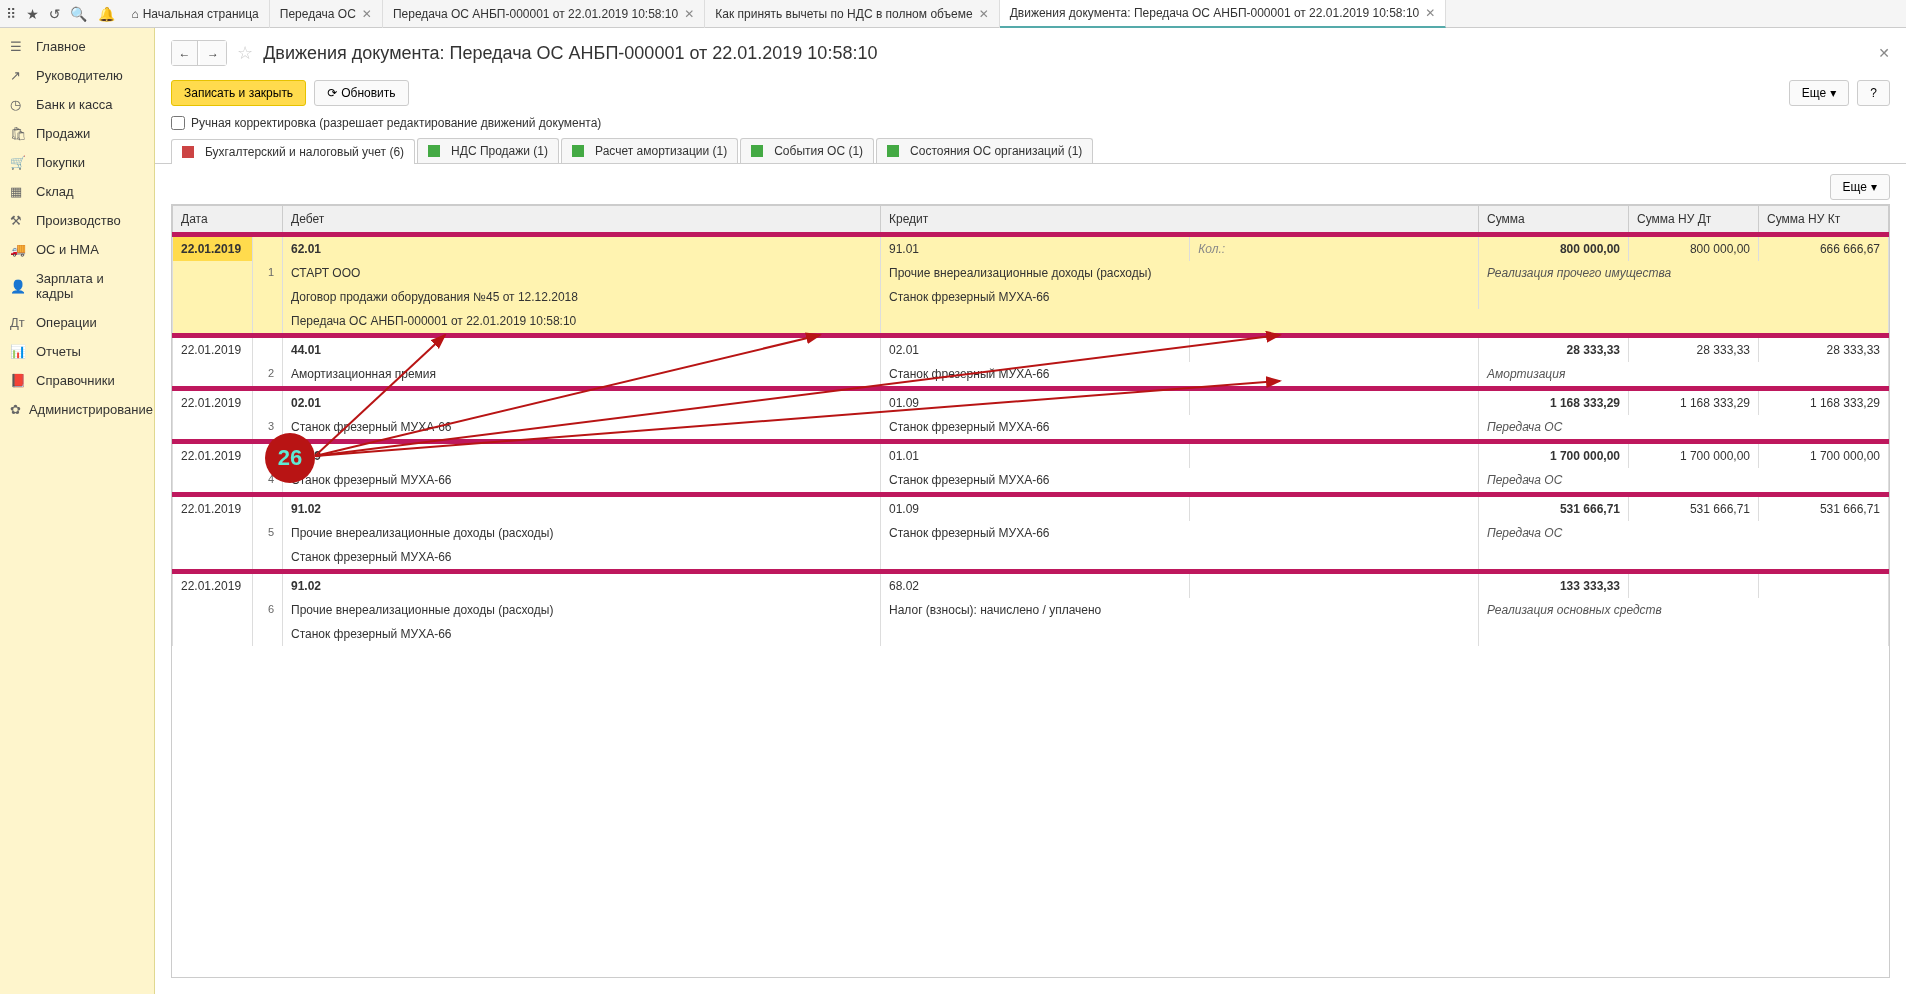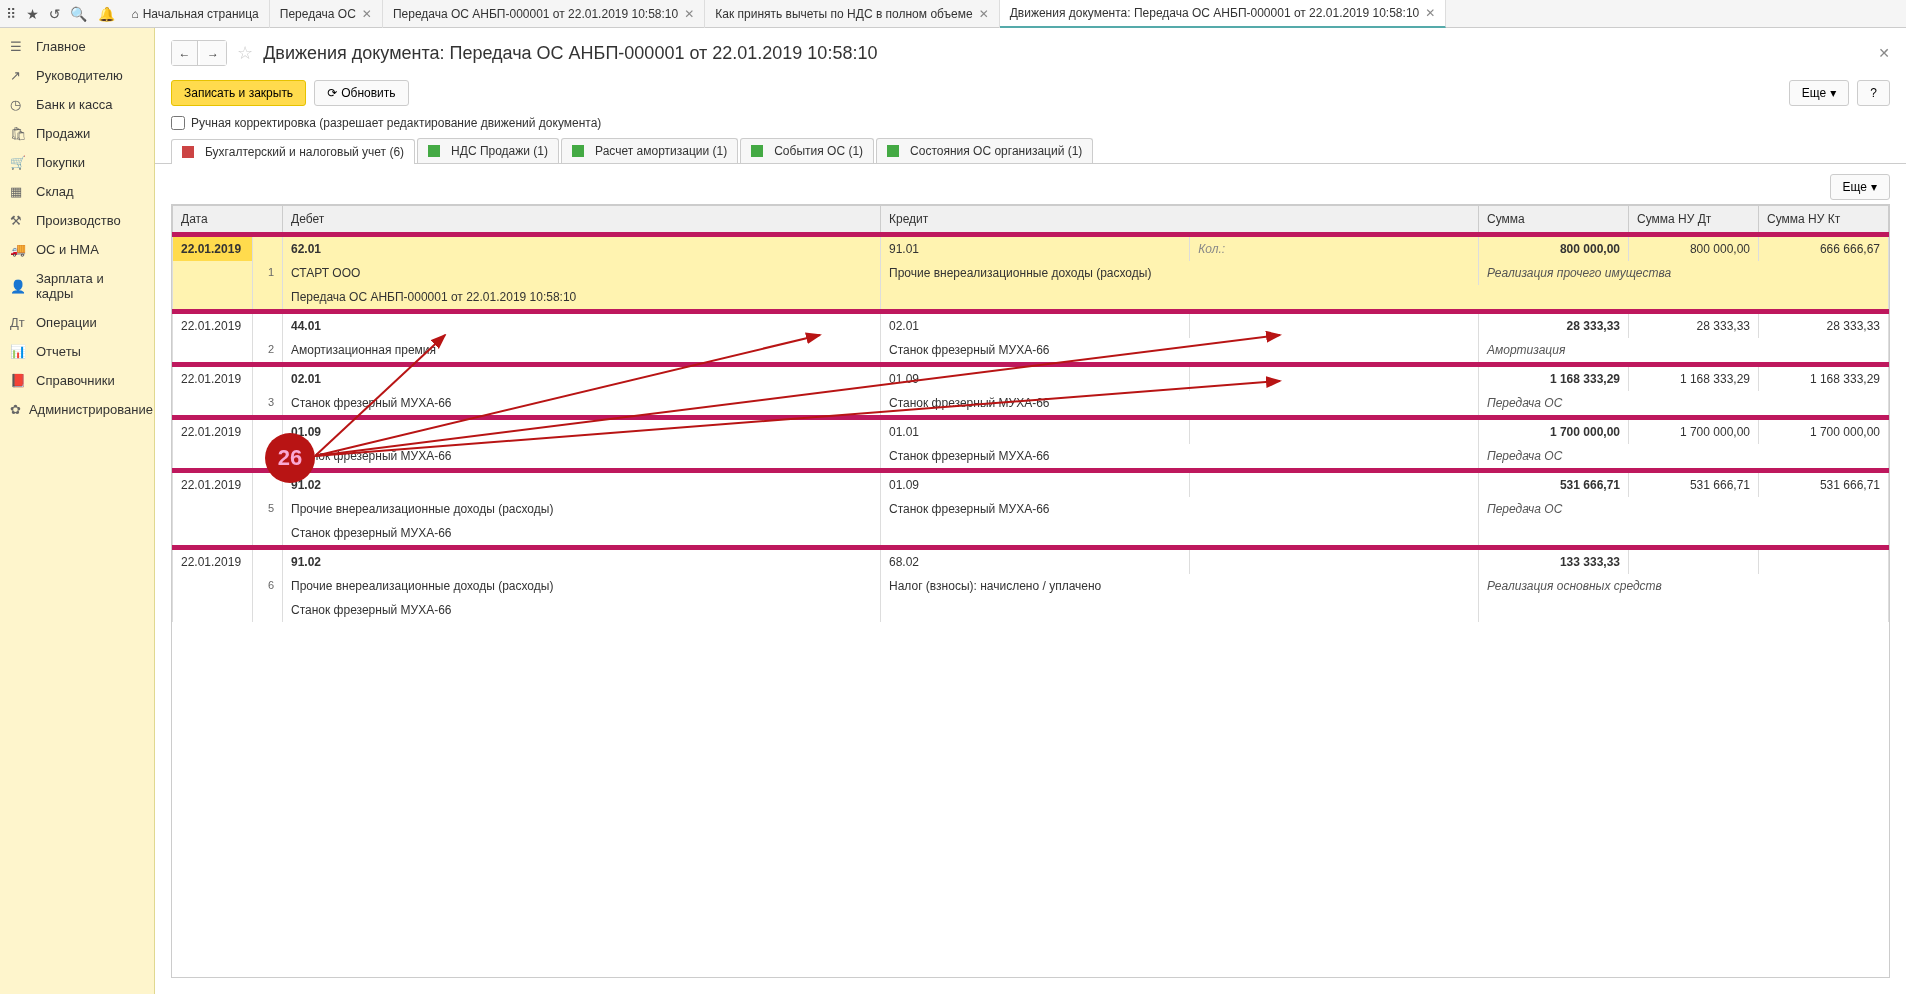--- a/index.html
+++ b/index.html
@@ -44,21 +44,21 @@
 th { background: #f0f0f0; border: 1px solid #ccc; padding: 6px 8px; text-align: left; font-weight: normal; }
 td { border-left: 1px solid #ddd; border-right: 1px solid #ddd; padding: 5px 8px; vertical-align: top; }
 tr.row-top td { border-top: 5px solid #be185d; }
 tr.hl td { background: #fff3b0; }
 tr.hl.sel td:first-child { background: #ffdb4d; font-weight: bold; }
 .num-col { text-align: right; color: #666; font-size: 11px; }
 .num { text-align: right; }
 .italic { font-style: italic; color: #555; margin-left: 16px; }
 .muted { color: #888; font-style: italic; }
 .bold { font-weight: bold; }
-.badge { position: absolute; left: 110px; top: 405px; width: 50px; height: 50px; border-radius: 50%; background: #b81414; color: #f9a8d4; display: flex; align-items: center; justify-content: center; font-size: 22px; font-weight: bold; z-index: 10; }
+.badge { position: absolute; left: 110px; top: 405px; width: 50px; height: 50px; border-radius: 50%; background: #b81414; color: #5eead4; display: flex; align-items: center; justify-content: center; font-size: 22px; font-weight: bold; z-index: 10; }
 svg.arrows { position: absolute; pointer-events: none; z-index: 5; }
 </style>
 </head>
 <body>
 
 <div class="app">
   <div class="topbar">
     <div class="topbar-icons">
       <span>⠿</span>
       <span>★</span>
@@ -219,20 +219,27 @@
                 <tr class=" hl">
                   <td></td>
                   <td class="num-col">1</td>
                   <td colspan="3">СТАРТ ООО</td>
                   <td colspan="2">Прочие внереализационные доходы (расходы)</td>
                   <td colspan="3" class="italic">Реализация прочего имущества</td>
                 </tr>
                 <tr class=" hl">
                   <td></td>
                   <td></td>
+                  <td colspan="3">Договор продажи оборудования №45 от 12.12.2018</td>
+                  <td colspan="2">Станок фрезерный МУХА-66</td>
+                  <td colspan="3"></td>
+                </tr>
+                <tr class=" hl">
+                  <td></td>
+                  <td></td>
                   <td colspan="3">Передача ОС АНБП-000001 от 22.01.2019 10:58:10</td>
                   <td colspan="5"></td>
                 </tr>
                 <tr class="row-top">
                   <td style="width:80px">22.01.2019</td>
                   <td class="num-col" style="width:30px"></td>
                   <td colspan="3" class="bold">44.01</td>
                   <td>02.01</td>
                   <td class="muted"></td>
                   <td class="num bold">28 333,33</td>

